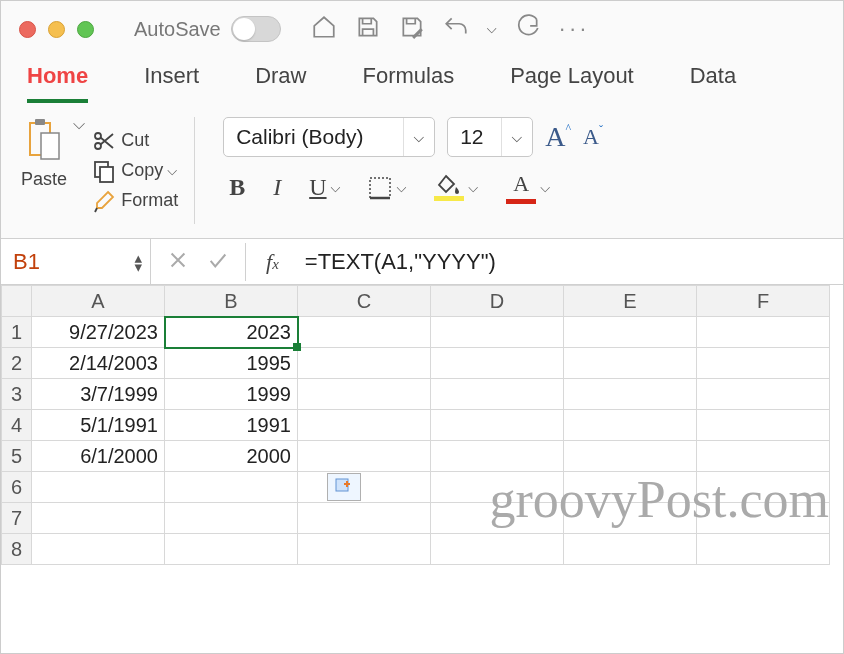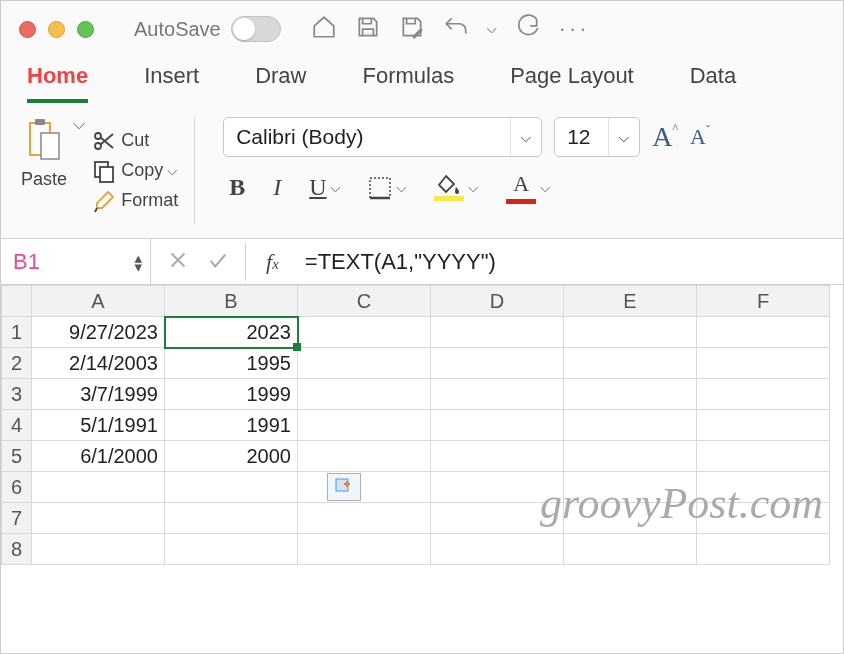--- a/index.html
+++ b/index.html
@@ -56,42 +56,42 @@
     .ccf { display: flex; flex-direction: column; gap: 6px; margin-left: 6px; justify-content: center;}
     .ccf-row { display: flex; align-items: center; gap: 4px; font-size: 18px; color: #444;}
     .ccf-row svg { width: 26px; height: 24px; }
 
     
     .font-group { display: flex; flex-direction: column; gap: 14px; padding: 4px 12px;}
     .font-top { display: flex; gap: 12px; align-items: center;}
     .dd { display: flex; align-items: center; border: 1px solid #c8c8c8; border-radius: 5px; height: 40px; background: #fff;}
     .dd .txt { padding: 0 12px; font-size: 21px; color: #222;}
     .dd .chev { padding: 0 10px; color: #555; font-size: 14px; border-left: 1px solid #e0e0e0; height:100%; display:flex; align-items:center;}
-    .fontname { width: 319px; justify-content: space-between;}
+    .fontname { width: 212px; justify-content: space-between;}
     .fontsize { width: 86px; justify-content: space-between;}
 
     .Aa { display: flex; align-items: baseline; color: #3b5a8a; font-size: 28px; font-family: Georgia, serif;}
     .Aa .sup { font-size: 12px; position: relative; top: -14px;}
     .Aa.grow .sup{ color:#2a74c7;}
     .Aa.shrink { font-size: 22px;}
     .Aa.shrink .sup { top:-10px; color:#2a74c7;}
 
     .font-bot { display: flex; gap: 28px; align-items: center; margin-left: 6px;}
     .fbtn { font-size: 24px; color: #444; font-family: Georgia, serif; display:flex; align-items:center; gap:4px;}
     .chev { color: #555; font-size: 13px;}
 
     .border-ic svg{ width:24px; height:24px;}
     .fill-ic { display:flex; align-items:center; gap:4px;}
     .fill-ic .underline{ width:30px; height:5px; background:#f7e948; margin-top:2px;}
     .font-color .underline{ background:#d62516;}
 
     
     .fxbar { display:flex; align-items:center; border-bottom:1px solid #d0d0d0; height:46px;}
     .namebox { display:flex; align-items:center; border-right:1px solid #d0d0d0; padding:0 8px 0 12px; width:150px; height:100%;}
-    .namebox .txt{ font-size:22px; color:#ec4899; flex:1;}
+    .namebox .txt{ font-size:22px; color:#c2410c; flex:1;}
     .stepper{ display:flex; flex-direction:column; line-height:0.6; color:#555; font-size:15px;}
     .fx-icons{ display:flex; align-items:center; gap:18px; padding:0 16px; color:#aaa;}
     .fx-icons svg{ width:22px; height:22px; stroke:#aaa; fill:none; stroke-width:2.2;}
     .fx-lbl{ font-style:italic; font-size:22px; color:#444; padding-left:6px; font-family: Georgia,serif; border-left:1px solid #d0d0d0; padding:6px 20px;}
     .formula{ font-size:22px; color:#222; padding-left:6px; flex:1;}
 
     
     .grid { display:flex; flex:1; position:relative;}
     .grid table{ border-collapse:collapse; table-layout:fixed;}
     .grid th, .grid td{ border:1px solid #d8d8d8; height:31px; font-size:20px; color:#222; text-align:right; padding:0 6px; font-weight:normal;}
@@ -102,21 +102,21 @@
     .grid th.colh{ height:24px;}
 
     .cell-b{ text-align:left; padding-left:6px;margin-top:45px;}
 
     .selcell{ outline:2px solid #1a7f37; outline-offset:-1px; position:relative;}
     .selcell::after{ content:''; position:absolute; width:8px; height:8px; background:#1a7f37; right:-4px; bottom:-4px;}
 
     .autofill-opt{ position:absolute; left:326px; top:188px; width:34px; height:28px; border:1px solid #b0b0b0; background:#eef6ff; display:flex; align-items:center; justify-content:center;}
     .autofill-opt svg{ width:18px; height:18px;}
 
-    .watermark{ position:absolute; right:20px; bottom:36px; font-size:44px; color:#aaa; font-family: Georgia, serif; font-style: italic;}
+    .watermark{ position:absolute; right:14px; bottom:36px; font-size:52px; color:#aaa; font-family: Georgia, serif; }
   </style>
 </head>
 <body>
 
 <div class="titlebar">
   <div class="traffic">
     <div class="tdot r"></div>
     <div class="tdot y"></div>
     <div class="tdot g"></div>
   </div>

